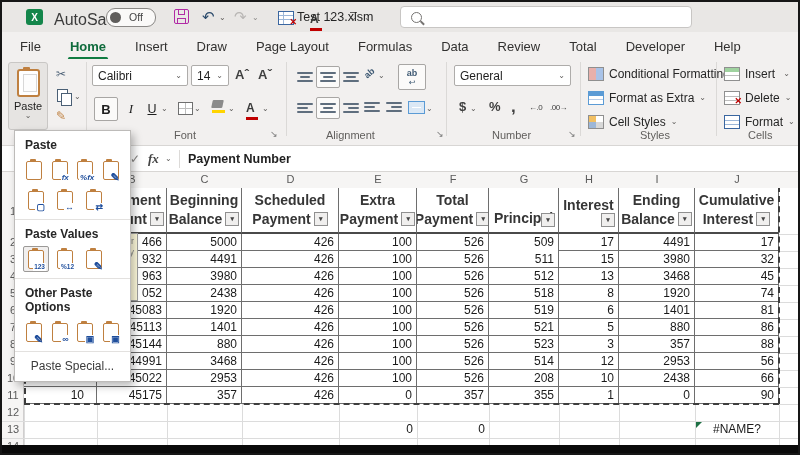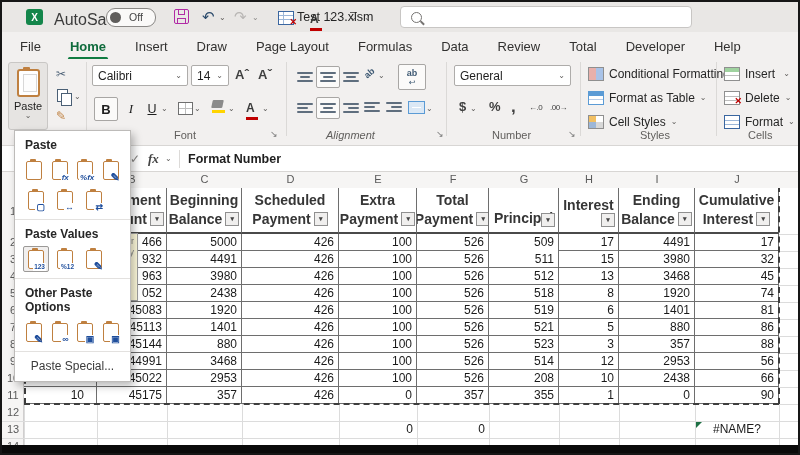--- a/index.html
+++ b/index.html
@@ -281,21 +281,21 @@
         <i></i>
         <i></i>
       </div>
     <div class="abs bars br" style="left:384px;top:43px;">
         <i></i>
         <i></i>
         <i></i>
       </div>
     <div class="abs mergeic" style="left:406px;top:42px;"></div>
     <div class="abs chev" style="left:424px;top:46px;">⌄</div>
-    <div class="abs glabel" style="left:324px;font-style:italic;">Alignment</div>
+    <div class="abs glabel" style="left:324px;">Alignment</div>
     <div class="abs lnch" style="left:434px;">↘</div>
     <div class="abs gdiv" style="left:444px;"></div>
 
     <div class="abs combo" style="left:452px;top:6px;width:117px;">
       <span>General</span>
         <span class="chev">⌄</span>
     </div>
     <div class="abs numglyph" style="left:457px;top:40px;">$</div>
     <div class="abs chev" style="left:468px;top:46px;">⌄</div>
     <div class="abs numglyph" style="left:487px;top:40px;">%</div>
@@ -306,21 +306,21 @@
     <div class="abs lnch" style="left:566px;">↘</div>
     <div class="abs gdiv" style="left:578px;"></div>
 
     <div class="abs stybtn" style="left:586px;top:4px;">
       <span class="mg cf"></span>
       <span>Conditional Formatting</span>
       <span class="chev">⌄</span>
     </div>
     <div class="abs stybtn" style="left:586px;top:28px;">
       <span class="mg fat"></span>
-      <span>Format as Table</span>
+      <span>Format as Extra</span>
       <span class="chev">⌄</span>
     </div>
     <div class="abs stybtn" style="left:586px;top:52px;">
       <span class="mg cs"></span>
       <span>Cell Styles</span>
       <span class="chev">⌄</span>
     </div>
     <div class="abs glabel" style="left:638px;">Styles</div>
     <div class="abs gdiv" style="left:714px;"></div>
 
@@ -342,21 +342,21 @@
       <span class="chev">⌄</span>
     </div>
     <div class="abs glabel" style="left:746px;">Cells</div>
   </div>
 
   <div id="fbar" class="abs">
     <span class="abs fck">✓</span>
     <span class="abs ffx">fx</span>
     <span class="abs chev fchev">⌄</span>
     <span class="abs fdiv"></span>
-    <span class="abs" id="fvalue">Format Number</span>
+    <span class="abs" id="fvalue">Payment Number</span>
   </div>
 
   <div id="colstrip" class="abs">
       <div class="collet" style="position: absolute; left: 95px; top: 1px; width: 70px; height: 14px;">B</div>
       <div class="collet" style="position: absolute; left: 165px; top: 1px; width: 75px; height: 14px;">C</div>
       <div class="collet" style="position: absolute; left: 240px; top: 1px; width: 97px; height: 14px;">D</div>
       <div class="collet" style="position: absolute; left: 337px; top: 1px; width: 78px; height: 14px;">E</div>
       <div class="collet" style="position: absolute; left: 415px; top: 1px; width: 72px; height: 14px;">F</div>
       <div class="collet" style="position: absolute; left: 487px; top: 1px; width: 70px; height: 14px;">G</div>
       <div class="collet" style="position: absolute; left: 557px; top: 1px; width: 60px; height: 14px;">H</div>

